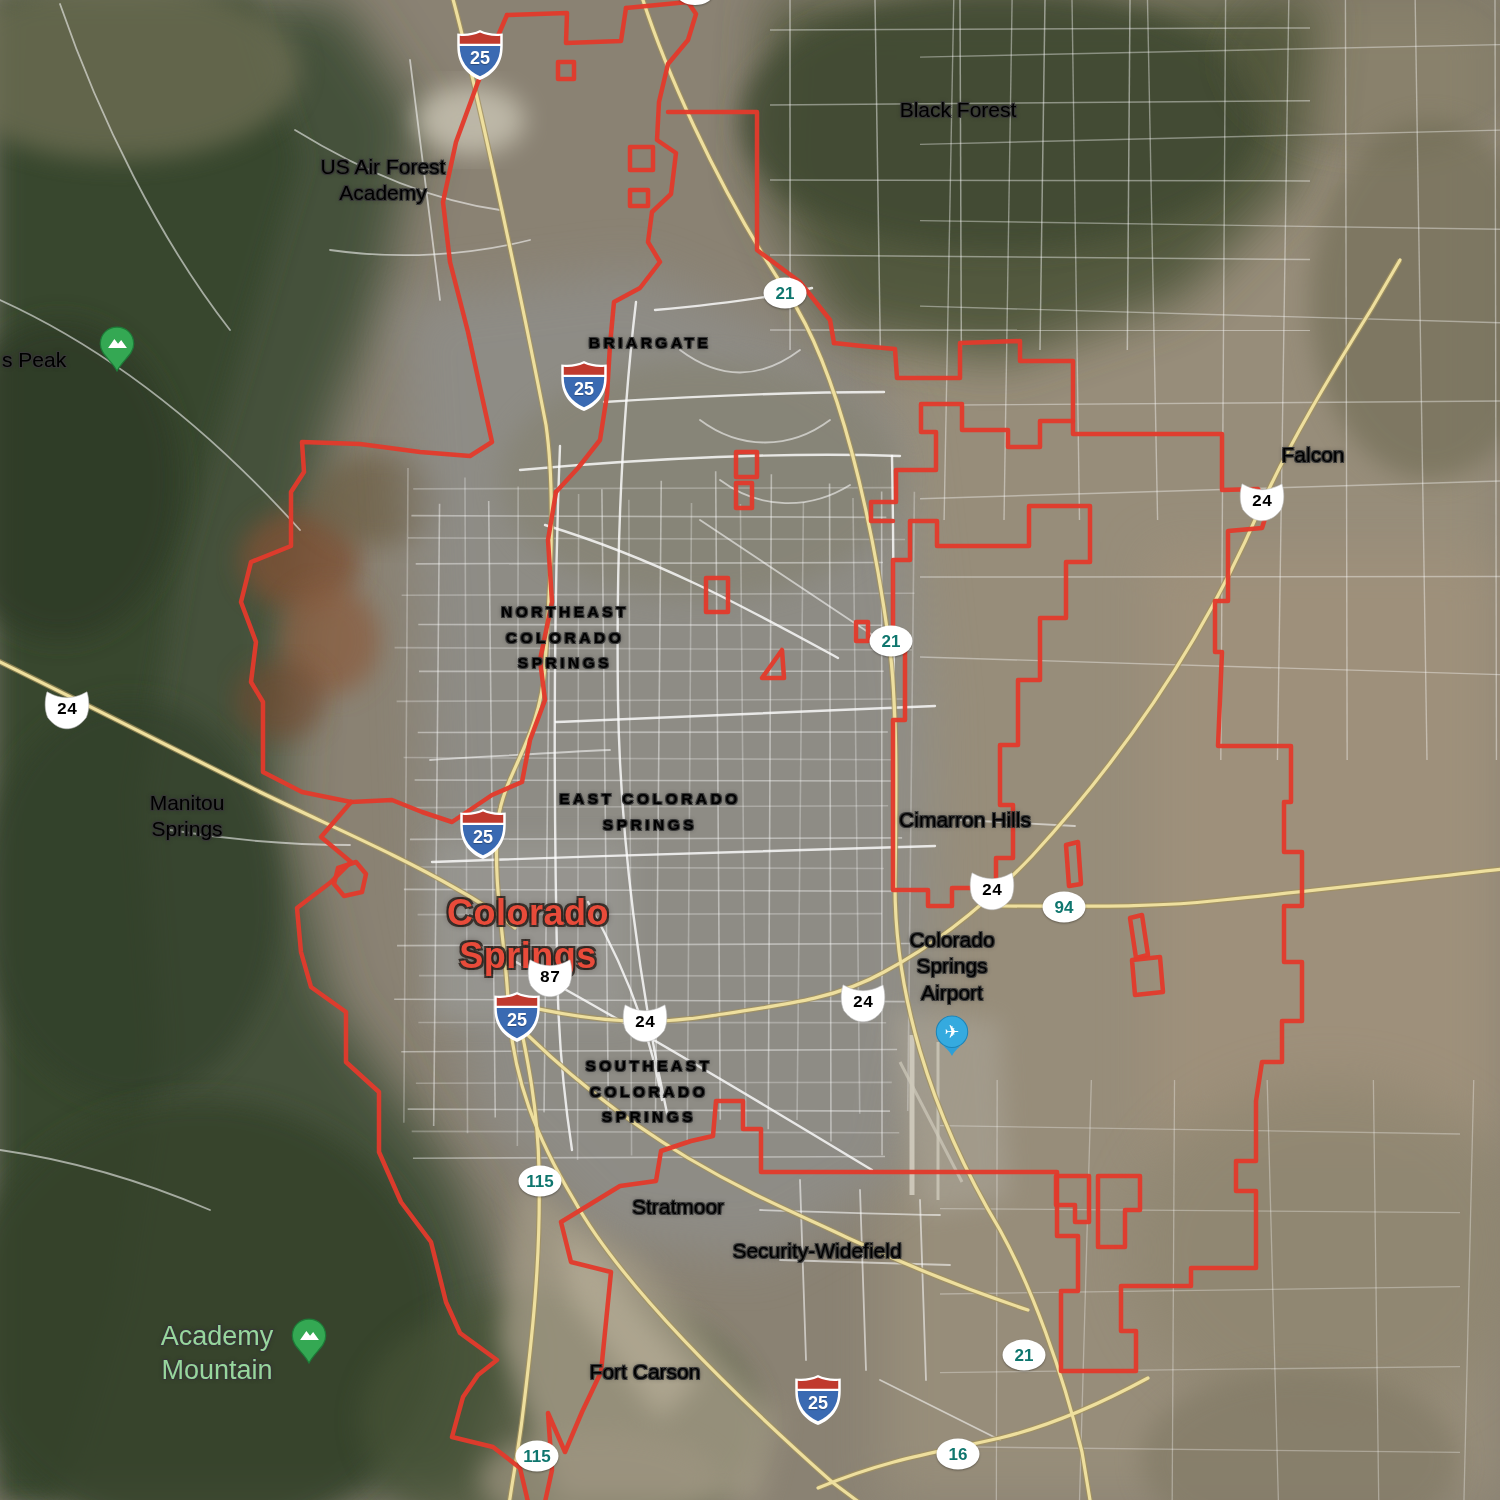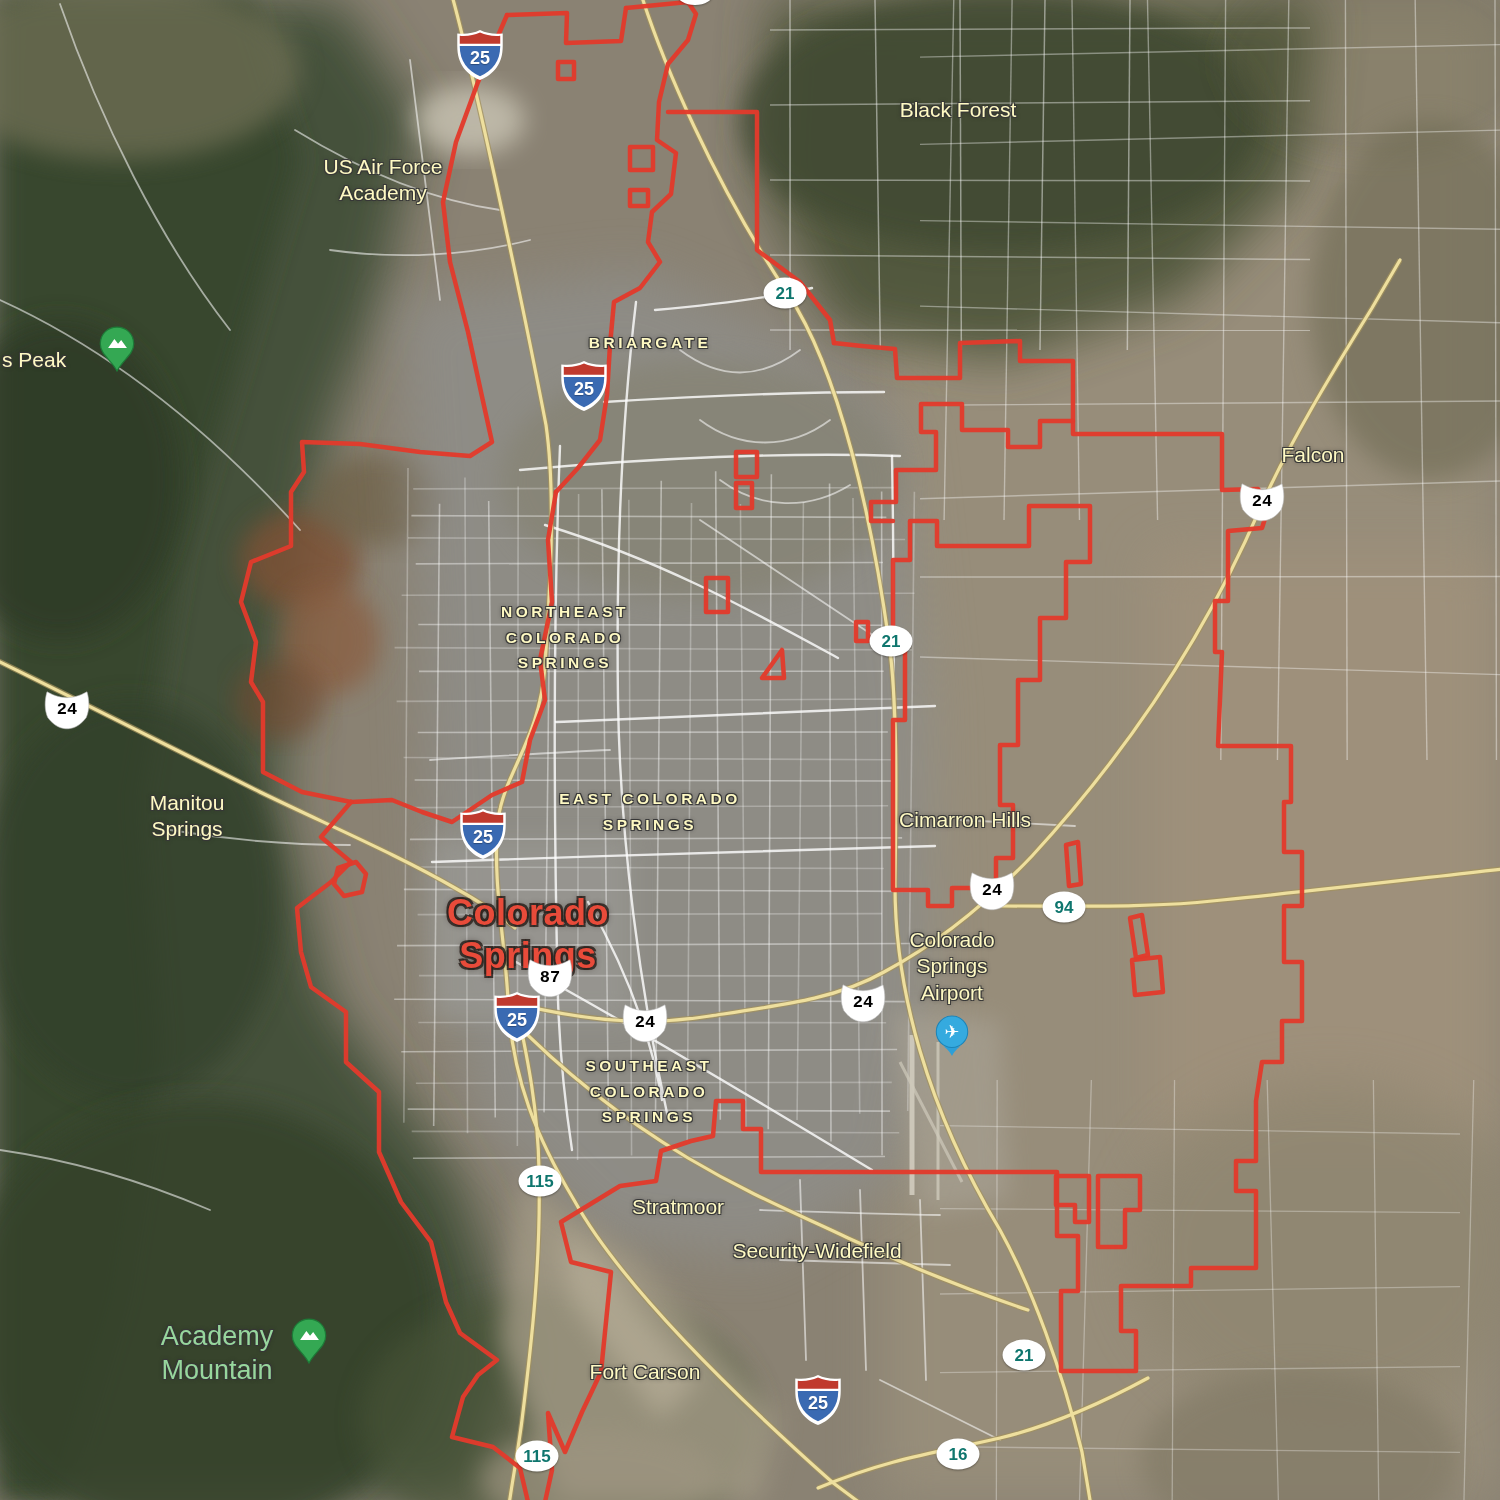--- a/index.html
+++ b/index.html
@@ -1,21 +1,21 @@
 <!DOCTYPE html>
 <html><head>
 <meta charset="utf-8">
 <style>
   html,body{margin:0;padding:0;background:#222;}
   .stage{position:relative;width:1500px;height:1500px;overflow:hidden;
          font-family:"Liberation Sans",sans-serif;background:#8a8172;}
   .stage svg.base{position:absolute;left:0;top:0;}
   #overlay{position:absolute;left:0;top:0;width:1500px;height:1500px;}
   .maplabel{position:absolute;transform:translate(-50%,-50%);text-align:center;
-    color:#fef9c3;white-space:nowrap;line-height:1.25;
+    color:#000000;white-space:nowrap;line-height:1.25;
     text-shadow:-1px -1px 0 rgba(55,55,55,.95),1px -1px 0 rgba(55,55,55,.95),
       -1px 1px 0 rgba(55,55,55,.95),1px 1px 0 rgba(55,55,55,.95),0 0 4px rgba(40,40,40,.75);}
   .maplabel.place{font-size:21px;font-weight:500;}
   .maplabel.district{font-size:15.5px;font-weight:700;letter-spacing:3.5px;line-height:1.65;}
   .maplabel.city{font-size:36px;font-weight:800;letter-spacing:.5px;line-height:1.2;
     text-shadow:-2px -2px 0 rgba(45,35,30,.85),2px -2px 0 rgba(45,35,30,.85),
       -2px 2px 0 rgba(45,35,30,.85),2px 2px 0 rgba(45,35,30,.85),0 0 6px rgba(30,20,15,.7);}
   .maplabel.peak{transform:translate(0,-50%);text-align:left;font-size:21px;font-weight:500;}
   .maplabel.park2{font-size:27px;font-weight:500;}
   .shield{position:absolute;transform:translate(-50%,-50%);display:flex;
@@ -256,21 +256,21 @@
         <path d="M 1056,1176 L 1089,1176 1089,1222 1075,1222 1075,1205 1056,1205 Z" fill="none" stroke="#e23a2c" stroke-width="4.5" stroke-linejoin="round" stroke-linecap="round" stroke-opacity="0.96"></path>
         <path d="M 1098,1176 L 1140,1176 1140,1210 1125,1210 1125,1247 1098,1247 Z" fill="none" stroke="#e23a2c" stroke-width="4.5" stroke-linejoin="round" stroke-linecap="round" stroke-opacity="0.96"></path>
       </g>
   </svg>
 
   <div id="overlay">
       <div class="maplabel place" style="left: 958px; top: 110px;">
         <div>Black Forest</div>
       </div>
       <div class="maplabel place" style="left: 383px; top: 180px;">
-        <div>US Air Force</div>
+        <div>US Air Forest</div>
         <div>Academy</div>
       </div>
       <div class="maplabel peak" style="left: 2px; top: 360px;">
         <div>s Peak</div>
       </div>
       <div class="maplabel district" style="left: 650px; top: 343px;">
         <div>BRIARGATE</div>
       </div>
       <div class="maplabel district" style="left: 565px; top: 637px;">
         <div>NORTHEAST</div>

